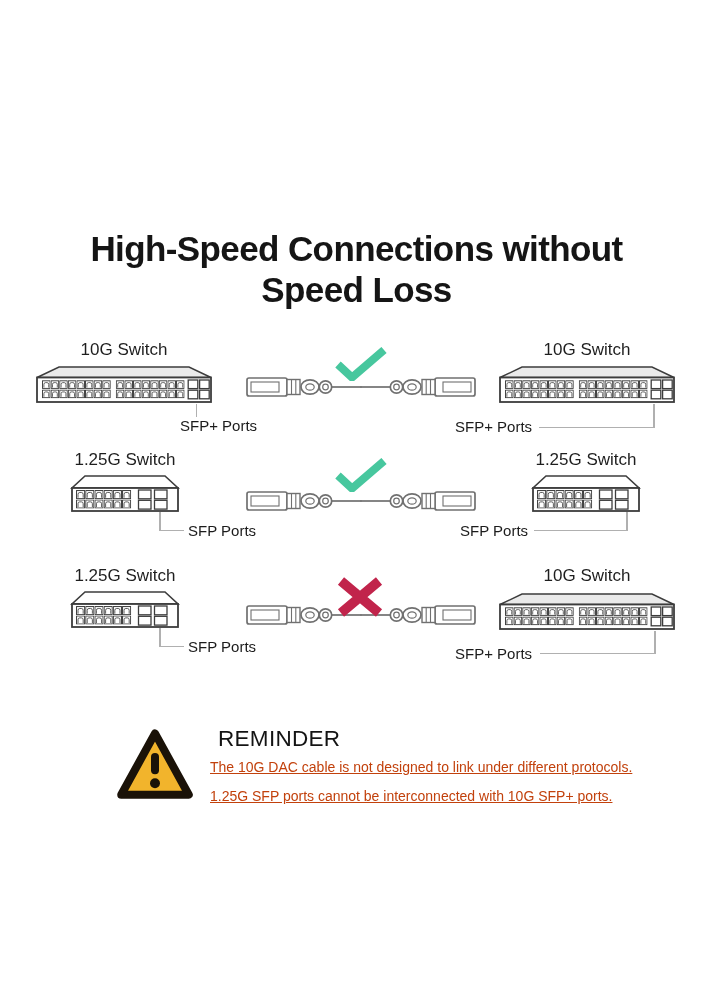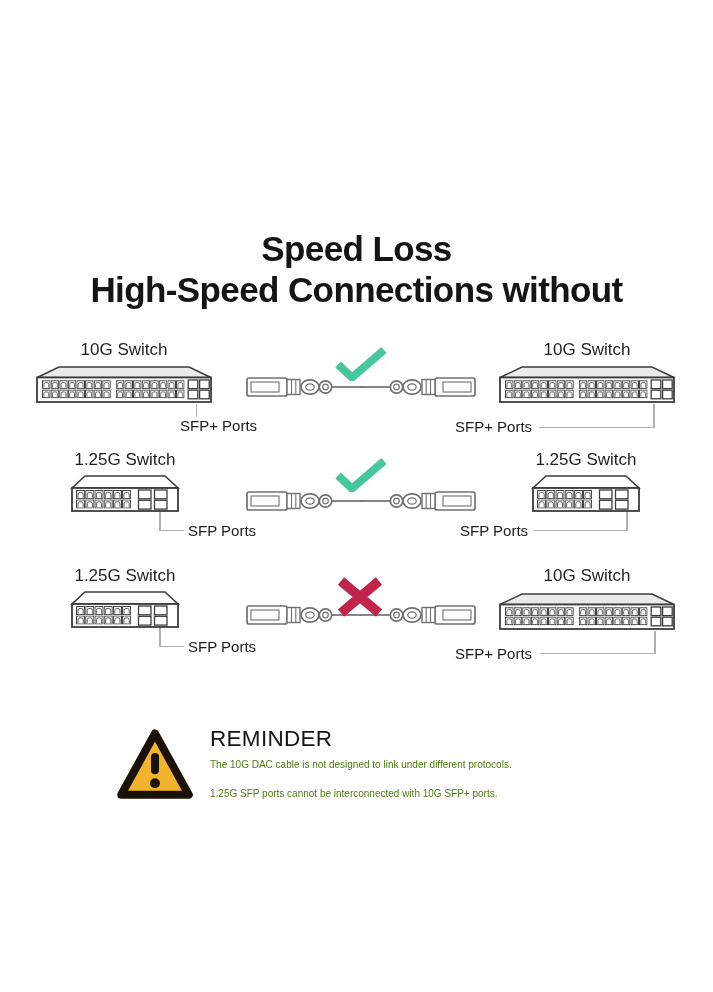--- a/index.html
+++ b/index.html
@@ -5,22 +5,22 @@
   html,body{margin:0;padding:0;background:#ffffff;}
   .canvas{position:relative;width:713px;height:992px;background:#ffffff;overflow:hidden;
           font-family:"Liberation Sans",sans-serif;}
   .abs{position:absolute;}
   .title{position:absolute;left:0;right:0;top:205px;text-align:center;
          font-weight:700;font-size:35px;line-height:41px;color:#151515;letter-spacing:-0.6px;}
   .title span{display:block;}
   .swlabel{position:absolute;font-size:17px;color:#1e1e1e;text-align:center;white-space:nowrap;}
   .plabel{position:absolute;font-size:15px;color:#1b1b1b;white-space:nowrap;}
   .cline{position:absolute;background:#b0b0b0;}
-  .rem-head{position:absolute;font-size:22.5px;color:#141414;letter-spacing:0.3px;}
-  .rem-line{position:absolute;font-size:10px;color:#4d7c0f;white-space:nowrap;}
+  .rem-head{position:absolute;font-size:22.5px;color:#141414;letter-spacing:0.3px;margin-left:8px;}
+  .rem-line{position:absolute;font-size:14px;color:#c2410c;white-space:nowrap;text-decoration:underline;}
   svg{display:block;overflow:visible;}
 </style>
 </head>
 <body>
 
 <div class="canvas">
 
   <svg width="0" height="0" style="position:absolute">
     <defs>
       <symbol id="rj45" viewBox="0 0 10 10">
@@ -114,22 +114,22 @@
       <symbol id="check" viewBox="0 0 52 34">
         <path d="M3,17.5 L17,30.5 L49,3" fill="none" stroke-width="8"></path>
       </symbol>
       <symbol id="cross" viewBox="0 0 46 40">
         <path d="M4,4 L42,36 M42,4 L4,36" fill="none" stroke-width="9.5"></path>
       </symbol>
     </defs>
   </svg>
 
   <h1 class="title">
+    <span>High-Speed Connections without</span>
     <span>Speed Loss</span>
-    <span>High-Speed Connections without</span>
   </h1>
 
   <div>
     <div class="swlabel" style="left:35px;top:340px;width:178px">10G Switch</div>
     <svg class="abs" style="left:35px;top:366px" width="178" height="38">
         <use href="#sw10g"></use>
       </svg>
     <div class="swlabel" style="left:498px;top:340px;width:178px">10G Switch</div>
     <svg class="abs" style="left:498px;top:366px" width="178" height="38">
         <use href="#sw10g"></use>

